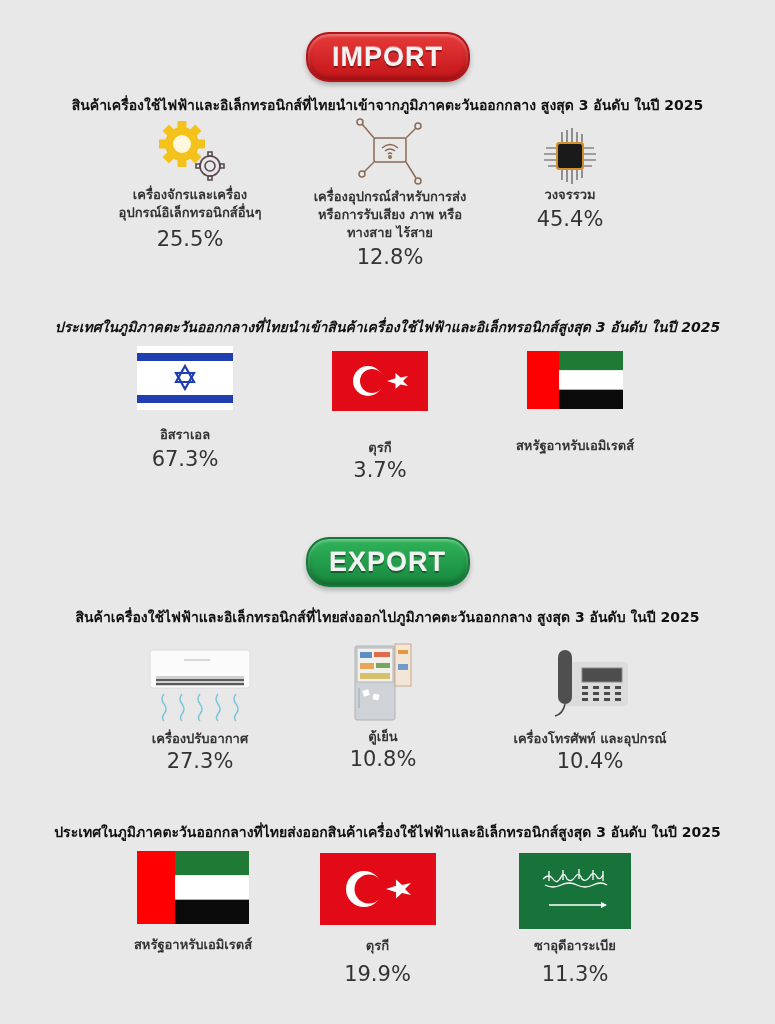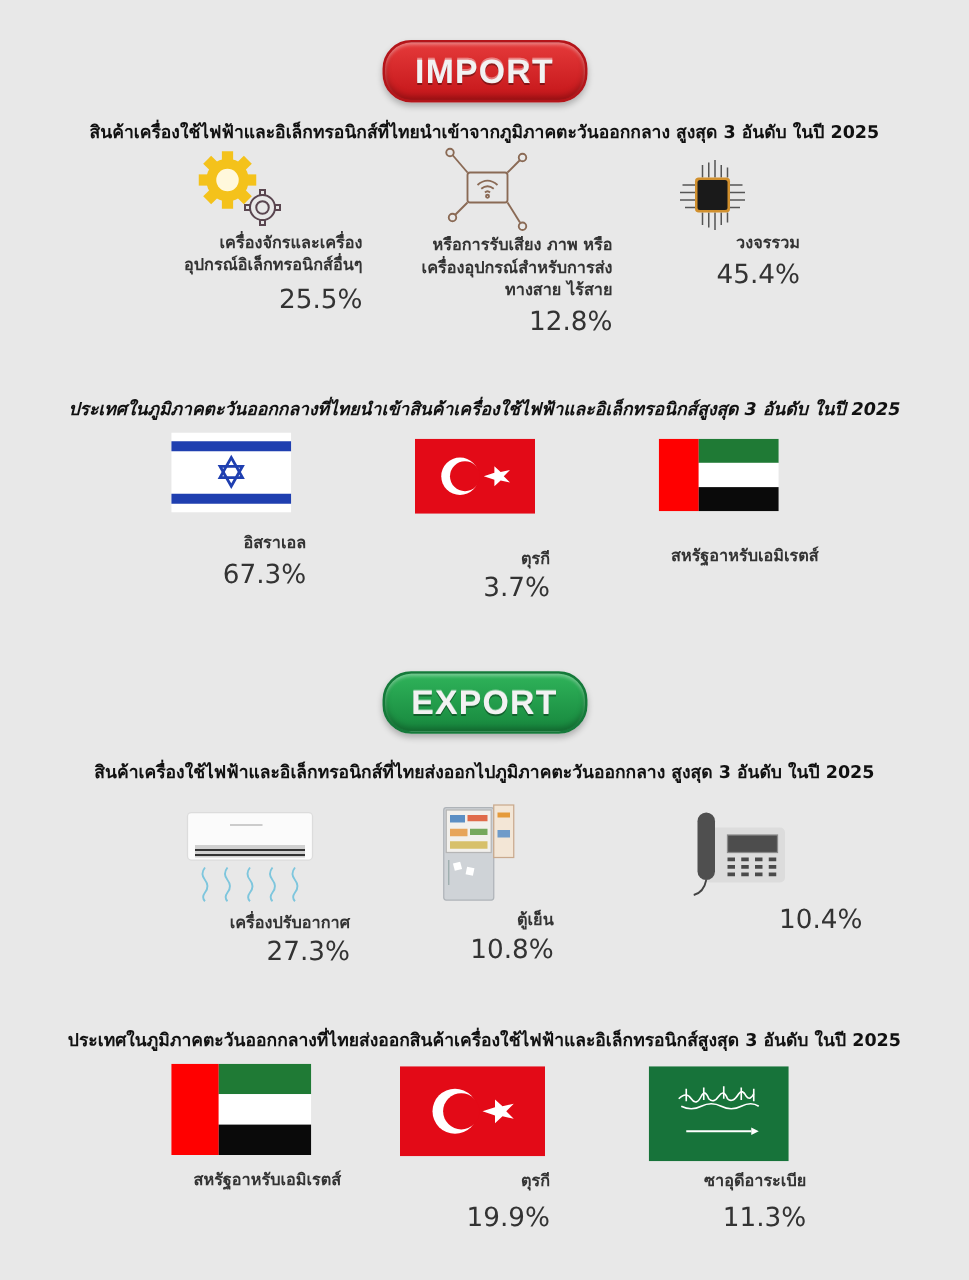--- a/index.html
+++ b/index.html
@@ -14,21 +14,21 @@
     font-family:"Liberation Sans", sans-serif; font-weight:bold; font-size:27px; letter-spacing:1px;
     color:#f2f2f2; text-shadow: 0 2px 0 rgba(0,0,0,0.35), 0 -1px 0 rgba(255,255,255,0.4);
     box-shadow: inset 0 2px 3px rgba(255,255,255,0.35), inset 0 -3px 5px rgba(0,0,0,0.25), 0 3px 5px rgba(0,0,0,0.25);
   }
   .pill-import { top:32px; background:linear-gradient(#e53a3a,#c41519); border:2px solid #b3151a; }
   .pill-export { top:537px; background:linear-gradient(#2fb35a,#17873d); border:2px solid #15793a; }
   .heading {
     position:absolute; left:0; width:775px; text-align:center;
     font-weight:bold; font-size:14px; color:#111; white-space:nowrap;
   }
-  .item { position:absolute; text-align:right; }
+  .item { position:absolute; text-align:center; }
   .label { font-weight:bold; font-size:13px; color:#333; line-height:18px; }
   .pct { font-size:21px; color:#333; line-height:26px; font-family:"DejaVu Sans", sans-serif; }
   svg { display:block; }
 </style>
 </head>
 <body>
 
 <div class="pill pill-import">IMPORT</div>
 
 <div class="heading" style="top:94px;">สินค้าเครื่องใช้ไฟฟ้าและอิเล็กทรอนิกส์ที่ไทยนำเข้าจากภูมิภาคตะวันออกกลาง สูงสุด 3 อันดับ ในปี 2025</div>
@@ -75,22 +75,22 @@
           <circle cx="12" cy="58" r="3"></circle>
         <line x1="56" y1="46" x2="66" y2="62"></line>
           <circle cx="68" cy="65" r="3"></circle>
         <path d="M32,32 q8,-7 16,0"></path>
           <path d="M35,35 q5,-4 10,0"></path>
           <path d="M38,38 q2,-2 4,0"></path>
         <circle cx="40" cy="41" r="1.2"></circle>
       </g>
     </svg>
   </div>
+  <div class="label">เครื่องอุปกรณ์สำหรับการส่ง</div>
   <div class="label">หรือการรับเสียง ภาพ หรือ</div>
-  <div class="label">เครื่องอุปกรณ์สำหรับการส่ง</div>
   <div class="label">ทางสาย ไร้สาย</div>
   <div class="pct" style="margin-top:2px;">12.8%</div>
 </div>
 
 <div class="item" style="left:500px; top:126px; width:140px;">
   <div style="margin:0 auto; width:60px; height:60px;">
     <svg width="60" height="60" viewBox="0 0 60 60">
       <g stroke="#555" stroke-width="1.2" fill="none">
         <path d="M22,16 v-10 M27,16 v-12 M32,16 v-14 M37,16 v-10 M42,16 v-8"></path>
         <path d="M22,44 v10 M27,44 v12 M32,44 v14 M37,44 v10 M42,44 v8"></path>
@@ -211,20 +211,21 @@
           <rect x="65" y="44" width="6" height="3"></rect>
         <rect x="32" y="50" width="6" height="3"></rect>
           <rect x="43" y="50" width="6" height="3"></rect>
           <rect x="54" y="50" width="6" height="3"></rect>
           <rect x="65" y="50" width="6" height="3"></rect>
       </g>
       <rect x="8" y="2" width="14" height="54" rx="7" fill="#4f4f4f"></rect>
       <path d="M15,56 q-2,10 -10,12" stroke="#444" stroke-width="1.5" fill="none"></path>
     </svg>
   </div>
+  <div class="label" style="margin-top:8px;">เครื่องโทรศัพท์ และอุปกรณ์</div>
   <div class="pct">10.4%</div>
 </div>
 
 <div class="heading" style="top:821px;">ประเทศในภูมิภาคตะวันออกกลางที่ไทยส่งออกสินค้าเครื่องใช้ไฟฟ้าและอิเล็กทรอนิกส์สูงสุด 3 อันดับ ในปี 2025</div>
 
 <div class="item" style="left:113px; top:851px; width:160px;">
   <div style="margin:0 auto; width:112px; height:73px;">
     <svg width="112" height="73" viewBox="0 0 112 73">
       <rect width="38" height="73" fill="#ff0000"></rect>
       <rect x="38" width="74" height="24.3" fill="#1f7a35"></rect>

